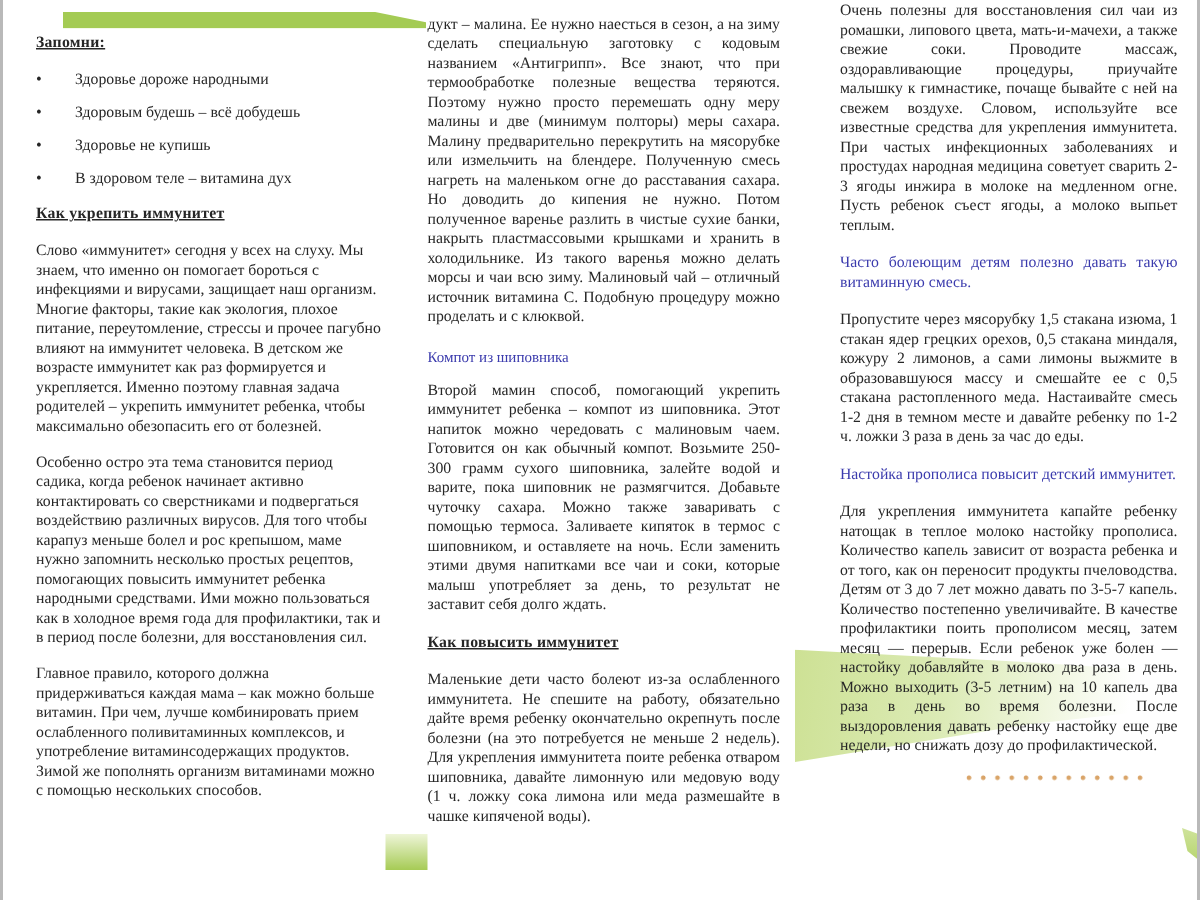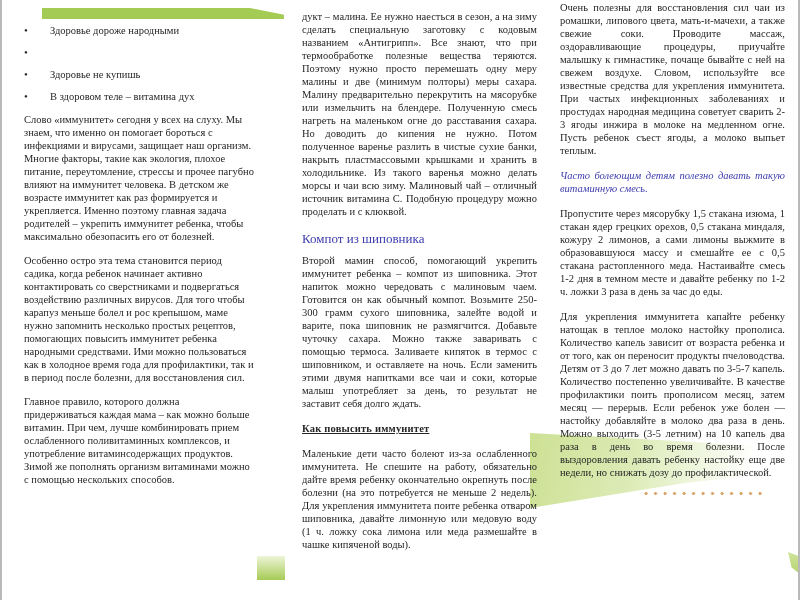--- a/index.html
+++ b/index.html
@@ -26,81 +26,85 @@
         background:linear-gradient(100deg,var(--swoosh-light) 0%,#dcebb6 38%,rgba(255,255,255,0) 82%);
         clip-path:polygon(0 4%,55% 14%,100% 24%,100% 52%,58% 68%,0 100%);}
   .swoosh-tip{position:absolute;left:786px;top:552px;width:12px;height:22px;z-index:0;
         background:linear-gradient(180deg,#cfe39c,#b7d56f);
         clip-path:polygon(0 0,100% 20%,100% 100%,30% 70%);}
   .green-square{position:absolute;left:255px;top:556px;width:28px;height:24px;z-index:0;
         background:linear-gradient(180deg,var(--grad-top) 0%,var(--grad-bottom) 100%);}
   
   .col{position:absolute;z-index:1;font-size:10.5px;line-height:13px;}
   .col-left  {left:22px; top:22px; width:230px;}
-  .col-middle{left:300px;top:10px; width:235px;text-align:justify;}
+  .col-middle{left:283px;top:10px; width:235px;text-align:justify;}
   .col-right {left:558px;top:1px; width:225px;text-align:justify;}
   .col p{margin-bottom:11px;}
   .col-middle p, .col-right p{margin-bottom:12px;}
   h3.black-heading{font-size:10.5px;font-weight:bold;text-decoration:underline;
         margin:0 0 12px 0;letter-spacing:.2px;}
   .col h3.mid-heading{margin-top:2px;}
-  h4.blue-heading{font-size:13px;font-weight:normal;color:var(--heading-blue);
+  h4.blue-heading{font-size:10px;font-weight:normal;color:var(--heading-blue);
         margin:14px 0 9px 0;}
-  p.blue-para{color:var(--heading-blue);font-style:italic;}
+  p.blue-para{color:var(--heading-blue);}
   p.indent{text-indent:14px;}
   ul.proverbs{list-style:none;margin:2px 0 10px 0;}
   ul.proverbs li{display:flex;margin-bottom:9px;}
   ul.proverbs .blt{width:26px;flex:0 0 26px;font-size:11px;}
   .dots{width:118px;height:5px;margin:2px 0 0 84px;
         background-image:radial-gradient(circle at 2px 2.5px,var(--dot-color) 1.3px,rgba(0,0,0,0) 1.8px);
         background-size:9.5px 5px;background-repeat:repeat-x;}
 </style>
 </head>
 <body>
 
 <div class="page">
 
   <div class="green-bar"></div>
   <div class="swoosh"></div>
   <div class="swoosh-tip"></div>
   <div class="green-square"></div>
 
   <div class="col col-left">
+    <h3 class="black-heading">Запомни:</h3>
     <ul class="proverbs">
       <li>
         <span class="blt">•</span>
         <span>Здоровье дороже народными</span>
       </li>
       <li>
         <span class="blt">•</span>
+        <span>Здоровым будешь – всё добудешь</span>
       </li>
       <li>
         <span class="blt">•</span>
         <span>Здоровье не купишь</span>
       </li>
       <li>
         <span class="blt">•</span>
         <span>В здоровом теле – витамина дух</span>
       </li>
     </ul>
+    <h3 class="black-heading">Как укрепить иммунитет</h3>
     <p>Слово «иммунитет» сегодня у всех на слуху. Мы знаем, что именно он помогает бороться с инфекциями и вирусами, защищает наш организм. Многие факторы, такие как экология, плохое питание, переутомление, стрессы и прочее пагубно влияют на иммунитет человека. В детском же возрасте иммунитет как раз формируется и укрепляется. Именно поэтому главная задача родителей – укрепить иммунитет ребенка, чтобы максимально обезопасить его от болезней.</p>
     <p>Особенно остро эта тема становится период садика, когда ребенок начинает активно контактировать со сверстниками и подвергаться воздействию различных вирусов. Для того чтобы карапуз меньше болел и рос крепышом, маме нужно запомнить несколько простых рецептов, помогающих повысить иммунитет ребенка народными средствами. Ими можно пользоваться как в холодное время года для профилактики, так и в период после болезни, для восстановления сил.</p>
     <p>Главное правило, которого должна придерживаться каждая мама – как можно больше витамин. При чем, лучше комбинировать прием ослабленного поливитаминных комплексов, и употребление витаминсодержащих продуктов. Зимой же пополнять организм витаминами можно с помощью нескольких способов.</p>
 
   </div>
 
   <div class="col col-middle">
     <p>дукт – малина. Ее нужно наесться в сезон, а на зиму сделать специальную заготовку с кодовым названием «Антигрипп». Все знают, что при термообработке полезные вещества теряются. Поэтому нужно просто перемешать одну меру малины и две (минимум полторы) меры сахара. Малину предварительно перекрутить на мясорубке или измельчить на блендере. Полученную смесь нагреть на маленьком огне до расставания сахара. Но доводить до кипения не нужно. Потом полученное варенье разлить в чистые сухие банки, накрыть пластмассовыми крышками и хранить в холодильнике. Из такого варенья можно делать морсы и чаи всю зиму. Малиновый чай – отличный источник витамина С. Подобную процедуру можно проделать и с клюквой.</p>
     <h4 class="blue-heading">Компот из шиповника</h4>
     <p>Второй мамин способ, помогающий укрепить иммунитет ребенка – компот из шиповника. Этот напиток можно чередовать с малиновым чаем. Готовится он как обычный компот. Возьмите 250-300 грамм сухого шиповника, залейте водой и варите, пока шиповник не размягчится. Добавьте чуточку сахара. Можно также заваривать с помощью термоса. Заливаете кипяток в термос с шиповником, и оставляете на ночь. Если заменить этими двумя напитками все чаи и соки, которые малыш употребляет за день, то результат не заставит себя долго ждать.</p>
     <h3 class="black-heading mid-heading">Как повысить иммунитет</h3>
     <p>Маленькие дети часто болеют из-за ослабленного иммунитета. Не спешите на работу, обязательно дайте время ребенку окончательно окрепнуть после болезни (на это потребуется не меньше 2 недель). Для укрепления иммунитета поите ребенка отваром шиповника, давайте лимонную или медовую воду (1 ч. ложку сока лимона или меда размешайте в чашке кипяченой воды).</p>
   </div>
 
   <div class="col col-right">
     <p>Очень полезны для восстановления сил чаи из ромашки, липового цвета, мать-и-мачехи, а также свежие соки. Проводите массаж, оздоравливающие процедуры, приучайте малышку к гимнастике, почаще бывайте с ней на свежем воздухе. Словом, используйте все известные средства для укрепления иммунитета. При частых инфекционных заболеваниях и простудах народная медицина советует сварить 2-3 ягоды инжира в молоке на медленном огне. Пусть ребенок съест ягоды, а молоко выпьет теплым.</p>
     <p class="blue-para">Часто болеющим детям полезно давать такую витаминную смесь.</p>
     <p>Пропустите через мясорубку 1,5 стакана изюма, 1 стакан ядер грецких орехов, 0,5 стакана миндаля, кожуру 2 лимонов, а сами лимоны выжмите в образовавшуюся массу и смешайте ее с 0,5 стакана растопленного меда. Настаивайте смесь 1-2 дня в темном месте и давайте ребенку по 1-2 ч. ложки 3 раза в день за час до еды.</p>
+    <p class="blue-para">Настойка прополиса повысит детский иммунитет.</p>
     <p>Для укрепления иммунитета капайте ребенку натощак в теплое молоко настойку прополиса. Количество капель зависит от возраста ребенка и от того, как он переносит продукты пчеловодства. Детям от 3 до 7 лет можно давать по 3-5-7 капель. Количество постепенно увеличивайте. В качестве профилактики поить прополисом месяц, затем месяц — перерыв. Если ребенок уже болен — настойку добавляйте в молоко два раза в день. Можно выходить (3-5 летним) на 10 капель два раза в день во время болезни. После выздоровления давать ребенку настойку еще две недели, но снижать дозу до профилактической.</p>
     <div class="dots"></div>
   </div>
 
 </div>
 
 </body></html>

